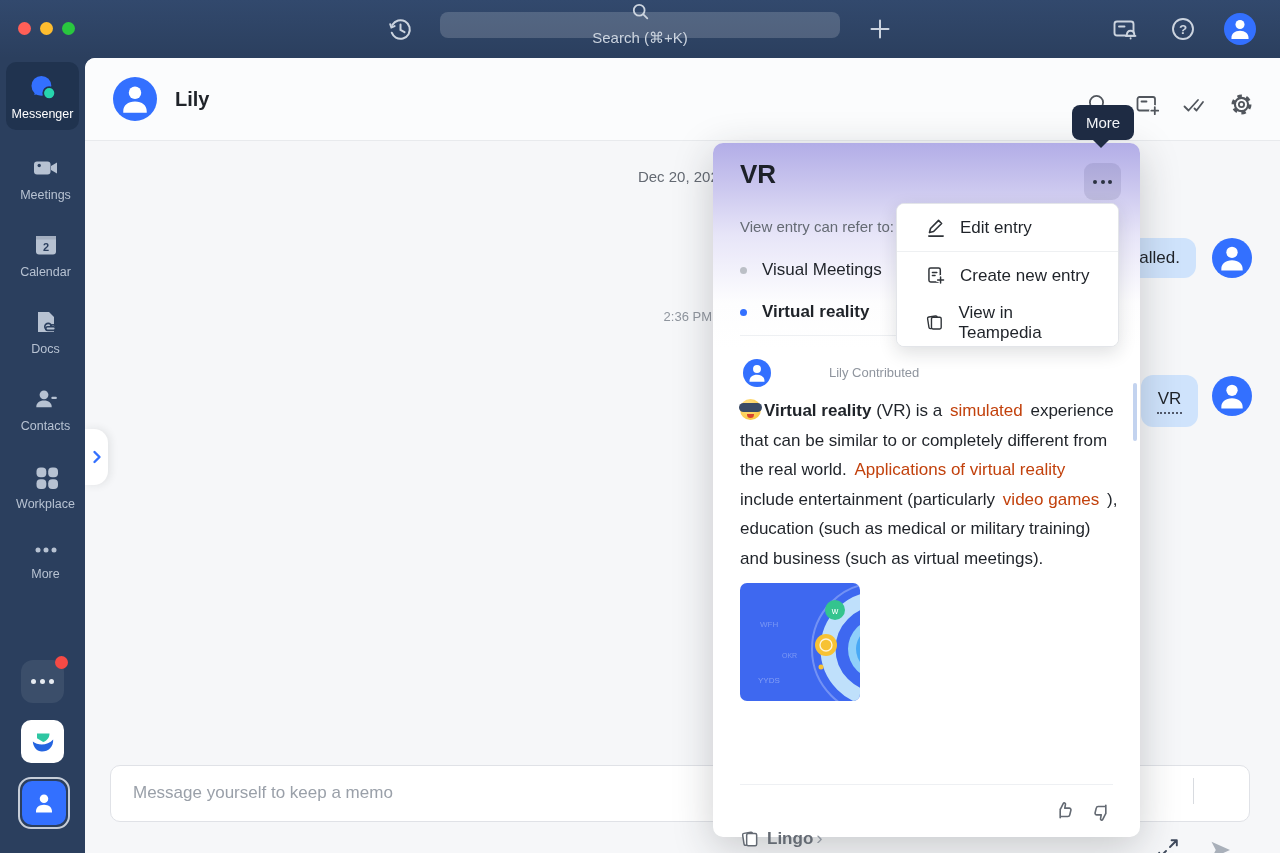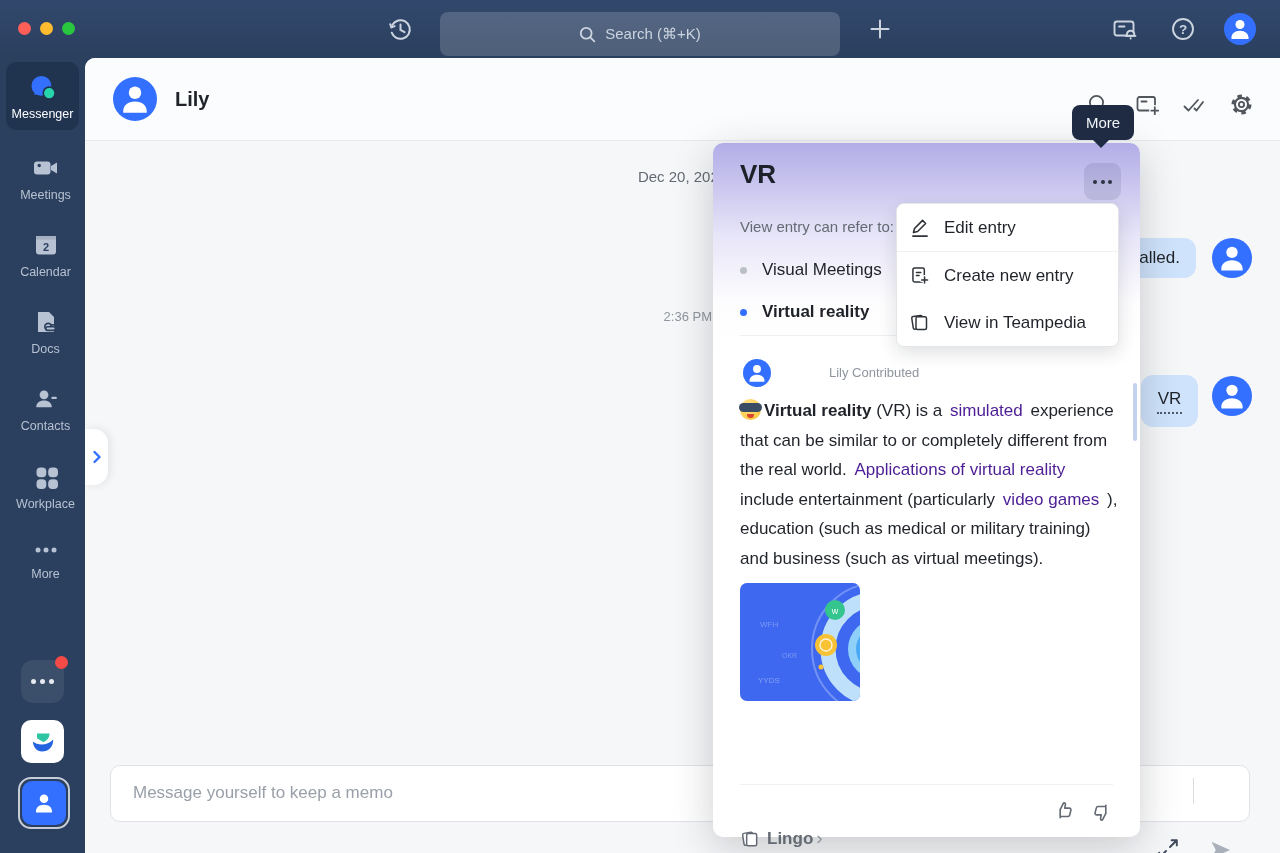--- a/index.html
+++ b/index.html
@@ -5,23 +5,23 @@
   html,body{margin:0;padding:0;background:#1c2940;}
   .screen{position:relative;width:1280px;height:853px;overflow:hidden;
     font-family:"Liberation Sans",sans-serif;background:#2b3f5e;-webkit-font-smoothing:antialiased;}
   svg{display:block}
 
   
   .topbar{position:absolute;left:0;top:0;right:0;height:58px;
     background:linear-gradient(180deg,#32496d 0%,#2b3f5e 100%);}
   .tl{position:absolute;top:22px;width:13px;height:13px;border-radius:50%;}
   .icon-btn{position:absolute;color:#ccd4df;cursor:pointer;}
-  .searchbar{position:absolute;left:440px;top:12px;width:400px;height:44px;border-radius:8px;
+  .searchbar{position:absolute;left:440px;top:12px;width:400px;height:26px;border-radius:8px;
     background:rgba(255,255,255,.17);display:flex;align-items:center;justify-content:center;gap:9px;
-    color:#ccd4df;font-size:15px;}
+    color:#ccd4df;font-size:15px;flex-direction:column;}
   .tb-avatar{position:absolute;left:1224px;top:13px;width:32px;height:32px;border-radius:50%;background:#3370ff;}
 
   
   .sidebar{position:absolute;left:0;top:58px;width:85px;bottom:0;background:#2b3f5e;}
   .mess-tile{position:absolute;left:6px;top:4px;width:73px;height:68px;border-radius:10px;background:#20334f;
     display:flex;flex-direction:column;align-items:center;justify-content:center;}
   .mess-tile .lbl{color:#fff;font-size:12.5px;font-weight:400;margin-top:3px;}
   .nav-item{position:absolute;left:0;width:91px;text-align:center;color:#b7c2d2;cursor:pointer;}
   .nav-item svg{margin:0 auto;}
   .nav-item .lbl{font-size:12.5px;margin-top:6px;}
@@ -67,37 +67,37 @@
   .p-more i{width:4px;height:4px;border-radius:50%;background:#2b3242;}
   .p-sub{position:absolute;left:27px;top:75px;font-size:15px;color:#646a73;}
   .sense{position:absolute;left:27px;height:34px;display:flex;align-items:center;gap:15px;font-size:17px;color:#1f2329;cursor:pointer;}
   .sense .dot{width:7px;height:7px;border-radius:50%;}
   .p-div{position:absolute;left:27px;right:27px;height:1px;background:#eef0f3;}
   .contrib-av{position:absolute;left:30px;top:216px;width:28px;height:28px;border-radius:50%;background:#3370ff;}
   .contrib-lbl{position:absolute;left:68px;top:222px;font-size:13px;color:#8f959e;margin-left:48px;}
   .p-content{position:absolute;left:27px;top:253px;width:380px;}
   .p-body{font-size:17px;line-height:29.5px;color:#1f2329;}
   .p-body .b{font-weight:700;}
-  .p-body .link{color:#4c1d95;padding:0 3px;cursor:pointer;}
+  .p-body .link{color:#c2410c;padding:0 3px;cursor:pointer;}
   .vr-emoji{display:inline-block;width:21px;height:21px;border-radius:50%;position:relative;
     background:radial-gradient(circle at 35% 28%,#ffe28a,#fac12e);vertical-align:-4px;margin-right:3px;}
   .vr-emoji::before{content:"";position:absolute;left:-1px;right:-1px;top:4px;height:9px;border-radius:5px;background:#3a4b66;}
   .vr-emoji::after{content:"";position:absolute;left:7px;bottom:2px;width:7px;height:4px;border-radius:0 0 7px 7px;background:#d8442e;}
   .p-thumb{width:120px;height:118px;border-radius:7px;overflow:hidden;margin-top:10px;cursor:pointer;}
   .p-footer{position:absolute;left:0;right:0;bottom:0;height:52px;}
   .lingo-src{position:absolute;left:27px;top:12px;height:52px;display:flex;align-items:flex-end;color:#646a73;cursor:pointer;}
   .lingo-src .name{font-size:17px;font-weight:700;margin:0 1px 0 7px;}
   .lingo-src .chev{font-size:19px;color:#8f959e;margin-left:2px;}
   .p-like{position:absolute;top:14px;color:#646a73;cursor:pointer;}
   .p-scrollbar{position:absolute;left:420px;top:240px;width:4px;height:58px;border-radius:2px;background:#c3d3ef;}
 
   
   .menu{position:absolute;left:896px;top:203px;width:223px;background:#fff;border:1px solid #e3e5e9;border-radius:8px;
     box-shadow:0 6px 18px rgba(31,35,41,.14);z-index:40;box-sizing:border-box;overflow:hidden;}
-  .m-item{display:flex;align-items:center;gap:14px;height:47px;padding:0 12px;font-size:17px;color:#1f2329;cursor:pointer;background:#fff;}
+  .m-item{display:flex;align-items:center;gap:14px;height:47px;padding:0 28px;font-size:17px;color:#1f2329;cursor:pointer;background:#fff;}
   .m-div{height:1px;background:#eef0f2;}
 
   
   .tooltip{position:absolute;left:1072px;top:105px;background:#1e2b43;color:#f2f4f7;font-size:15px;
     padding:9px 14px;border-radius:8px;z-index:50;}
   .tooltip::after{content:"";position:absolute;left:20px;bottom:-8px;border:9px solid transparent;border-bottom:none;
     border-top:9px solid #1e2b43;}
 </style>
 </head>
 <body>

